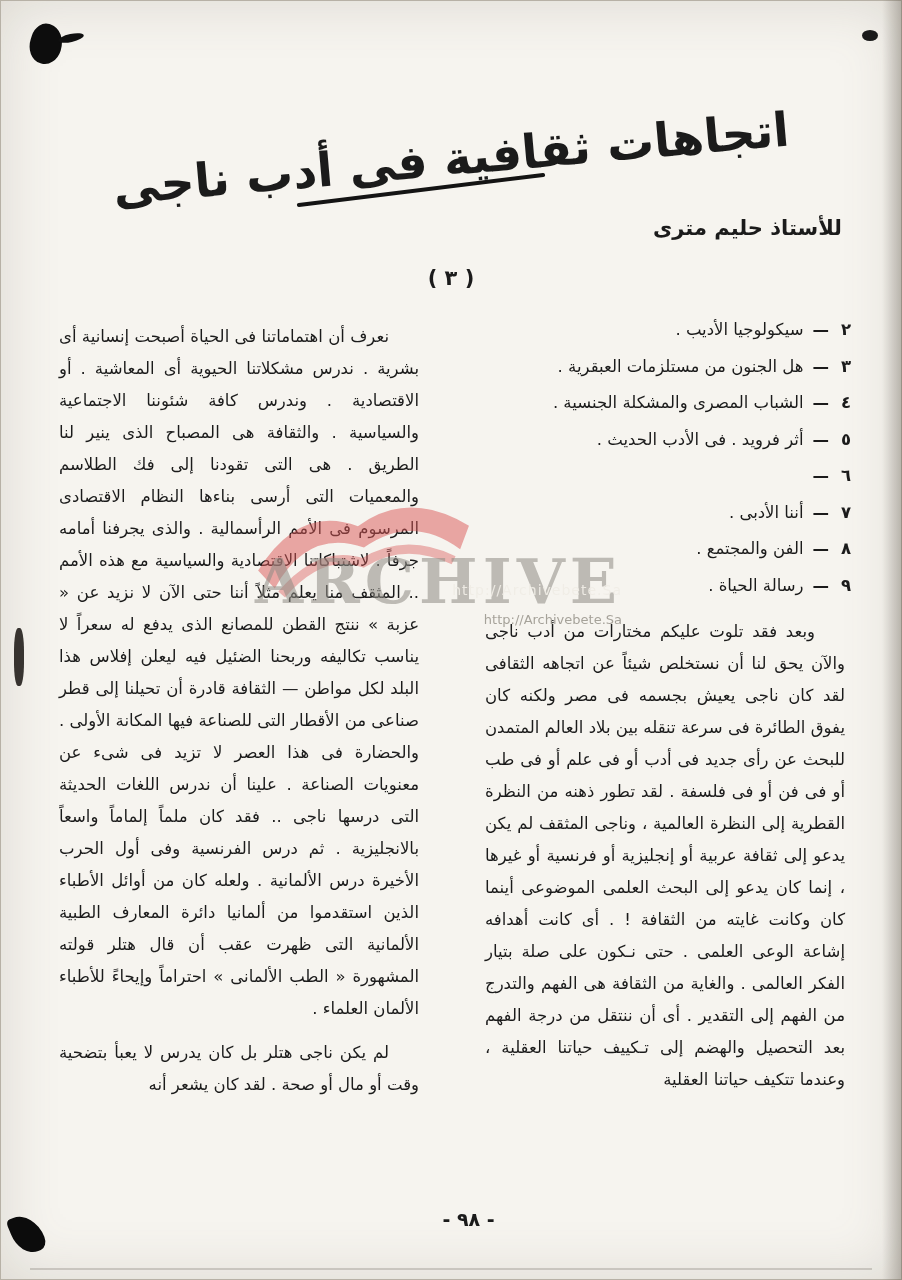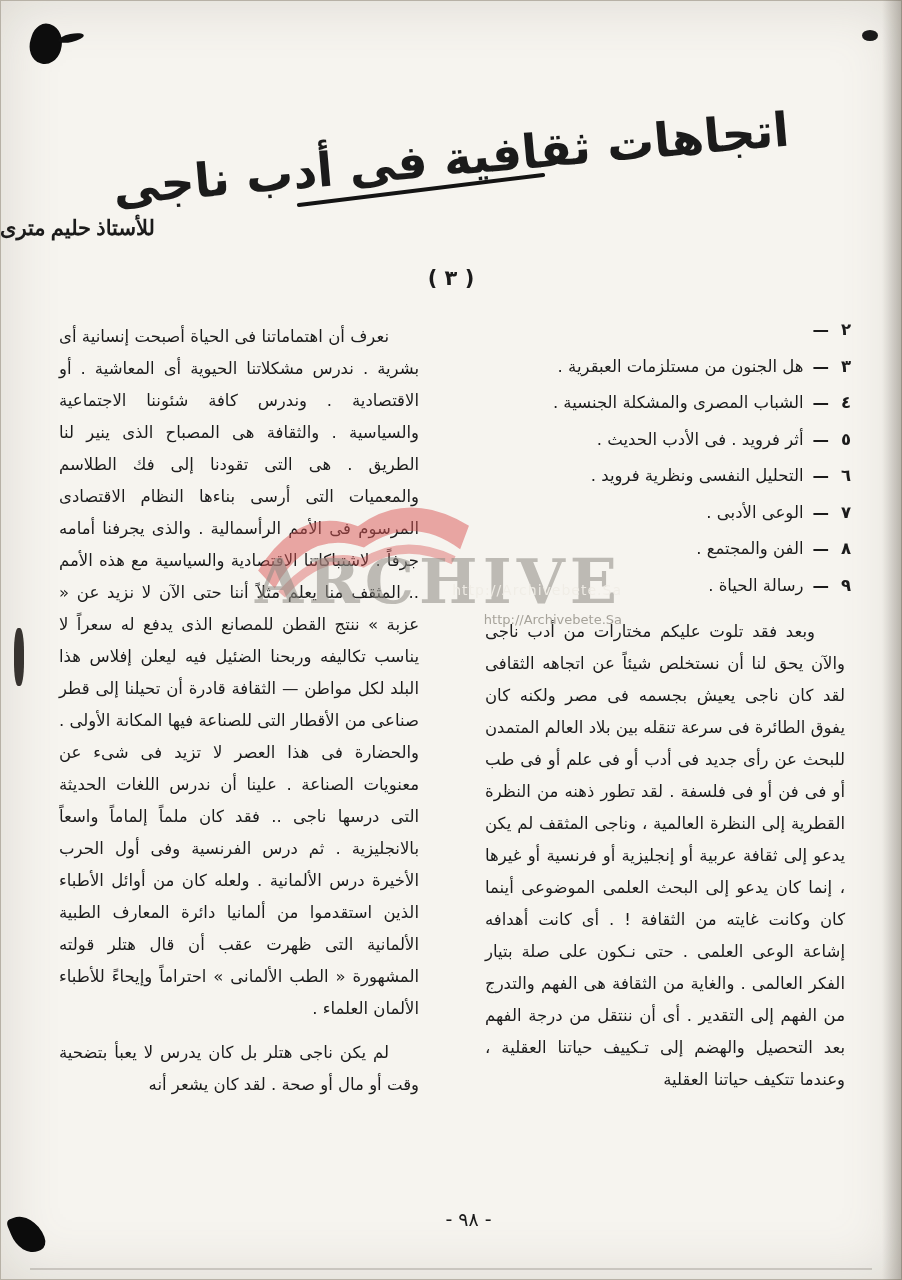--- a/index.html
+++ b/index.html
@@ -31,21 +31,21 @@
     letter-spacing:1px;
     white-space:nowrap;
   }
   .title-underline{
     position:absolute;top:188px;left:296px;
     width:250px;height:4px;background:#141414;
     transform:rotate(-7deg);border-radius:3px;
   }
   .byline{
     position:absolute;top:216px;left:0;right:60px;
-    text-align:left;font-size:21px;font-weight:bold;font-family:Liberation Serif, serif;
+    text-align:right;font-size:21px;font-weight:bold;
   }
   .section{
     position:absolute;top:266px;left:0;right:0;
     text-align:center;font-size:21px;font-weight:bold;
   }
 
   
   .columns{
     position:absolute;top:312px;left:50px;right:48px;bottom:66px;
     display:flex;gap:48px;direction:rtl;overflow:hidden;
@@ -77,21 +77,21 @@
     color:#f0ede6;opacity:.95;
   }
   .wm-url-small{
     display:block;margin-top:-4px;
     font-size:13px;color:#98948b;opacity:.85;
   }
 
   
   .page-number{
     position:absolute;bottom:50px;left:0;right:0;
-    text-align:center;font-size:19px;font-weight:400;margin-left:35px;
+    text-align:center;font-size:19px;font-weight:700;margin-left:35px;
   }
 </style>
 </head>
 <body>
 
 <div class="page">
 
   <div class="mark-tl"></div>
   <div class="mark-tl2"></div>
   <div class="mark-tr"></div>
@@ -105,45 +105,45 @@
   <div class="byline">للأستاذ حليم مترى</div>
   <div class="section">( ٣ )</div>
 
   <main class="columns">
 
     <section class="col">
       <ul class="toc">
         <li class="toc-item">
           <span class="toc-num">٢</span>
           <span class="toc-dash">—</span>
+          <span class="toc-text">سيكولوجيا الأديب .</span>
         </li>
         <li class="toc-item">
           <span class="toc-num">٣</span>
           <span class="toc-dash">—</span>
           <span class="toc-text">هل الجنون من مستلزمات العبقرية .</span>
         </li>
         <li class="toc-item">
           <span class="toc-num">٤</span>
           <span class="toc-dash">—</span>
           <span class="toc-text">الشباب المصرى والمشكلة الجنسية .</span>
         </li>
         <li class="toc-item">
           <span class="toc-num">٥</span>
           <span class="toc-dash">—</span>
           <span class="toc-text">أثر فرويد . فى الأدب الحديث .</span>
         </li>
         <li class="toc-item">
           <span class="toc-num">٦</span>
           <span class="toc-dash">—</span>
-          <span class="toc-text">التحليل النفسى ونظرية فرويد .</span>
         </li>
         <li class="toc-item">
           <span class="toc-num">٧</span>
           <span class="toc-dash">—</span>
-          <span class="toc-text">الوعى الأدبى .</span>
+          <span class="toc-text">أننا الأدبى .</span>
         </li>
         <li class="toc-item">
           <span class="toc-num">٨</span>
           <span class="toc-dash">—</span>
           <span class="toc-text">الفن والمجتمع .</span>
         </li>
         <li class="toc-item">
           <span class="toc-num">٩</span>
           <span class="toc-dash">—</span>
           <span class="toc-text">رسالة الحياة .</span>

